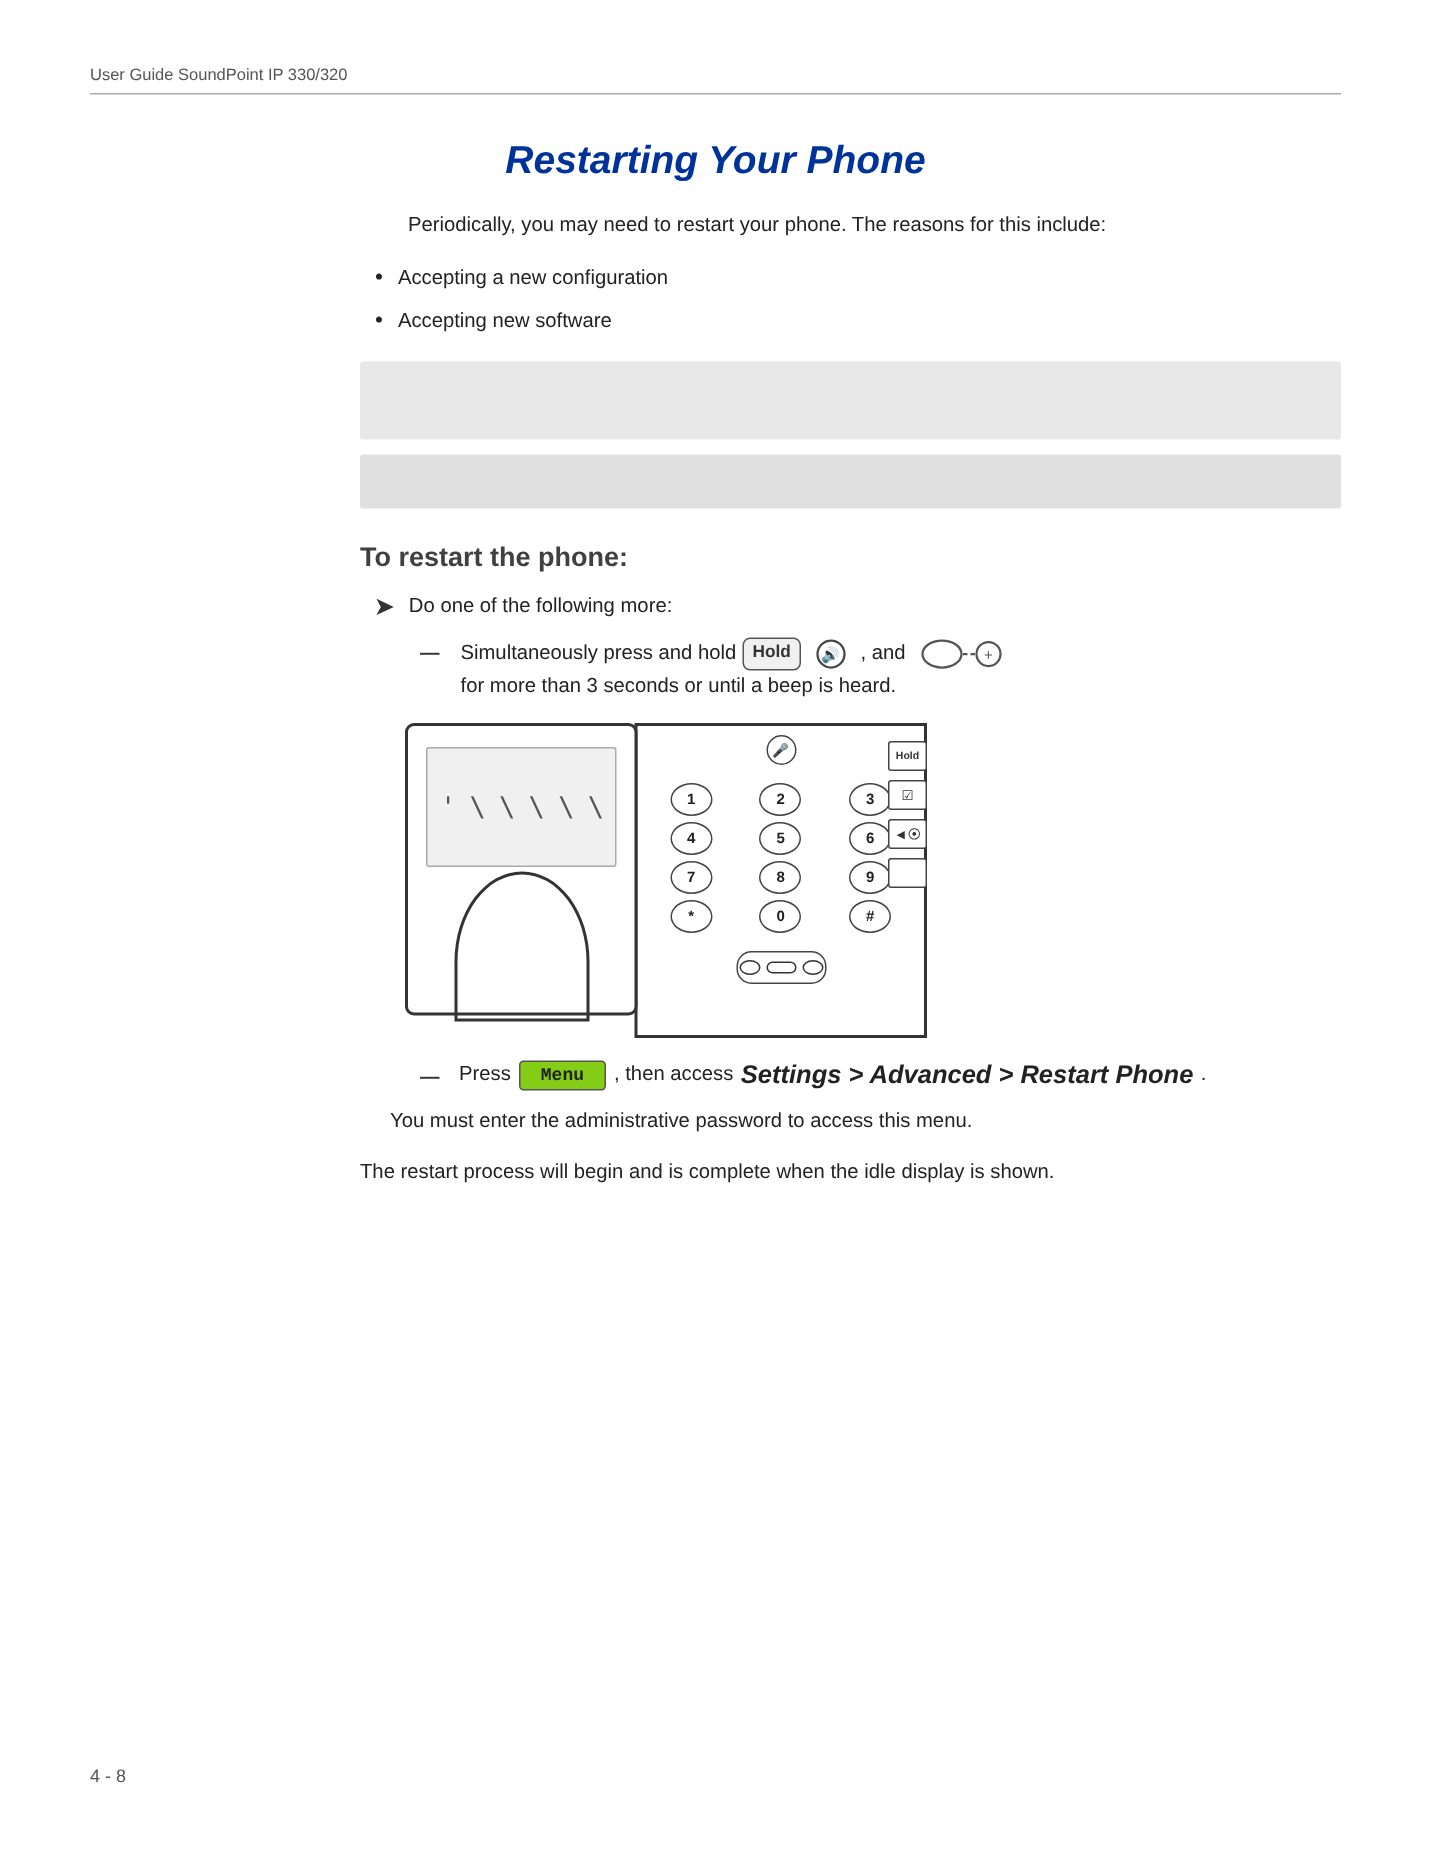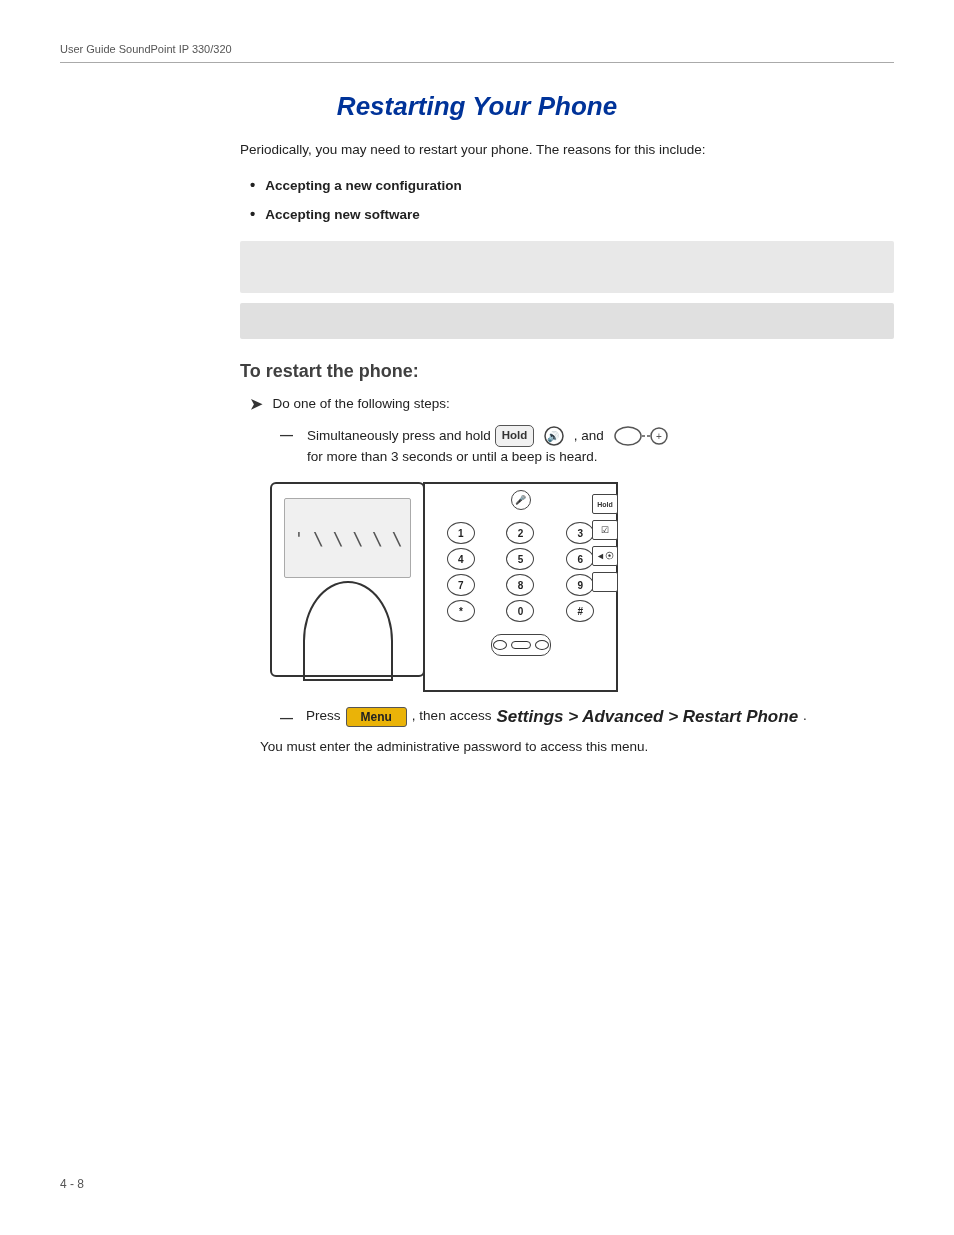--- a/index.html
+++ b/index.html
@@ -33,26 +33,26 @@
       text-align: center;
     }
     .content-area {
       margin-left: 180px;
     }
     .intro-text {
       font-size: 13.5px;
       color: #222;
       margin-bottom: 14px;
       line-height: 1.5;
+      margin-left: 32px;
     }
     .bullet-list {
       list-style: none;
       margin-bottom: 16px;
       padding-left: 10px;
-      font-weight: bold;
     }
     .bullet-list li {
       font-size: 13.5px;
       color: #222;
       margin-bottom: 6px;
       line-height: 1.5;
     }
     .bullet-list li::before {
       content: "•";
       margin-right: 10px;
@@ -242,23 +242,24 @@
       justify-content: center;
       font-size: 9px;
     }
     .menu-btn {
       display: inline-block;
       border: 1.5px solid #555;
       border-radius: 3px;
       padding: 2px 14px;
       font-size: 12px;
       font-weight: bold;
-      background: #eab308;
+      background: #84cc16;
       color: #222;
       vertical-align: middle;
+      font-family: Liberation Mono, monospace;
     }
     .italic-bold {
       font-style: italic;
       font-weight: bold;
       font-size: 17px;
     }
     .note-text {
       font-size: 13.5px;
       line-height: 1.55;
       color: #222;
@@ -302,21 +303,21 @@
       <li>Accepting new software</li>
     </ul>
 
     <div class="gray-box"></div>
     <div class="gray-box-small"></div>
 
     <p class="section-heading">To restart the phone:</p>
 
     <div class="step-arrow">
       <span class="arrow-symbol">➤</span>
-      <span class="step-content">Do one of the following steps:</span>
+      <span class="step-content">Do one of the following more:</span>
     </div>
 
     <div style="margin-left:40px; margin-bottom:8px;">
       <div style="display:flex; align-items:flex-start; gap:6px;">
         <span class="dash-symbol">—</span>
         <span class="step-content">
           <span>Simultaneously press and hold</span>
           
           <span class="inline-icon-hold">
             <span>Hold</span>
@@ -405,17 +406,18 @@
         <span class="step-content">Press</span>
         <span class="menu-btn">Menu</span>
         <span class="step-content">, then access</span>
         <span class="italic-bold">Settings &gt; Advanced &gt; Restart Phone</span>
         <span class="step-content">.</span>
       </div>
     </div>
 
     <p class="note-text">You must enter the administrative password to access this menu.</p>
 
+    <p class="closing-text">The restart process will begin and is complete when the idle display is shown.</p>
 
   </div>
 </div>
 
 <div class="page-number">4 - 8</div>
 
 </body></html>

